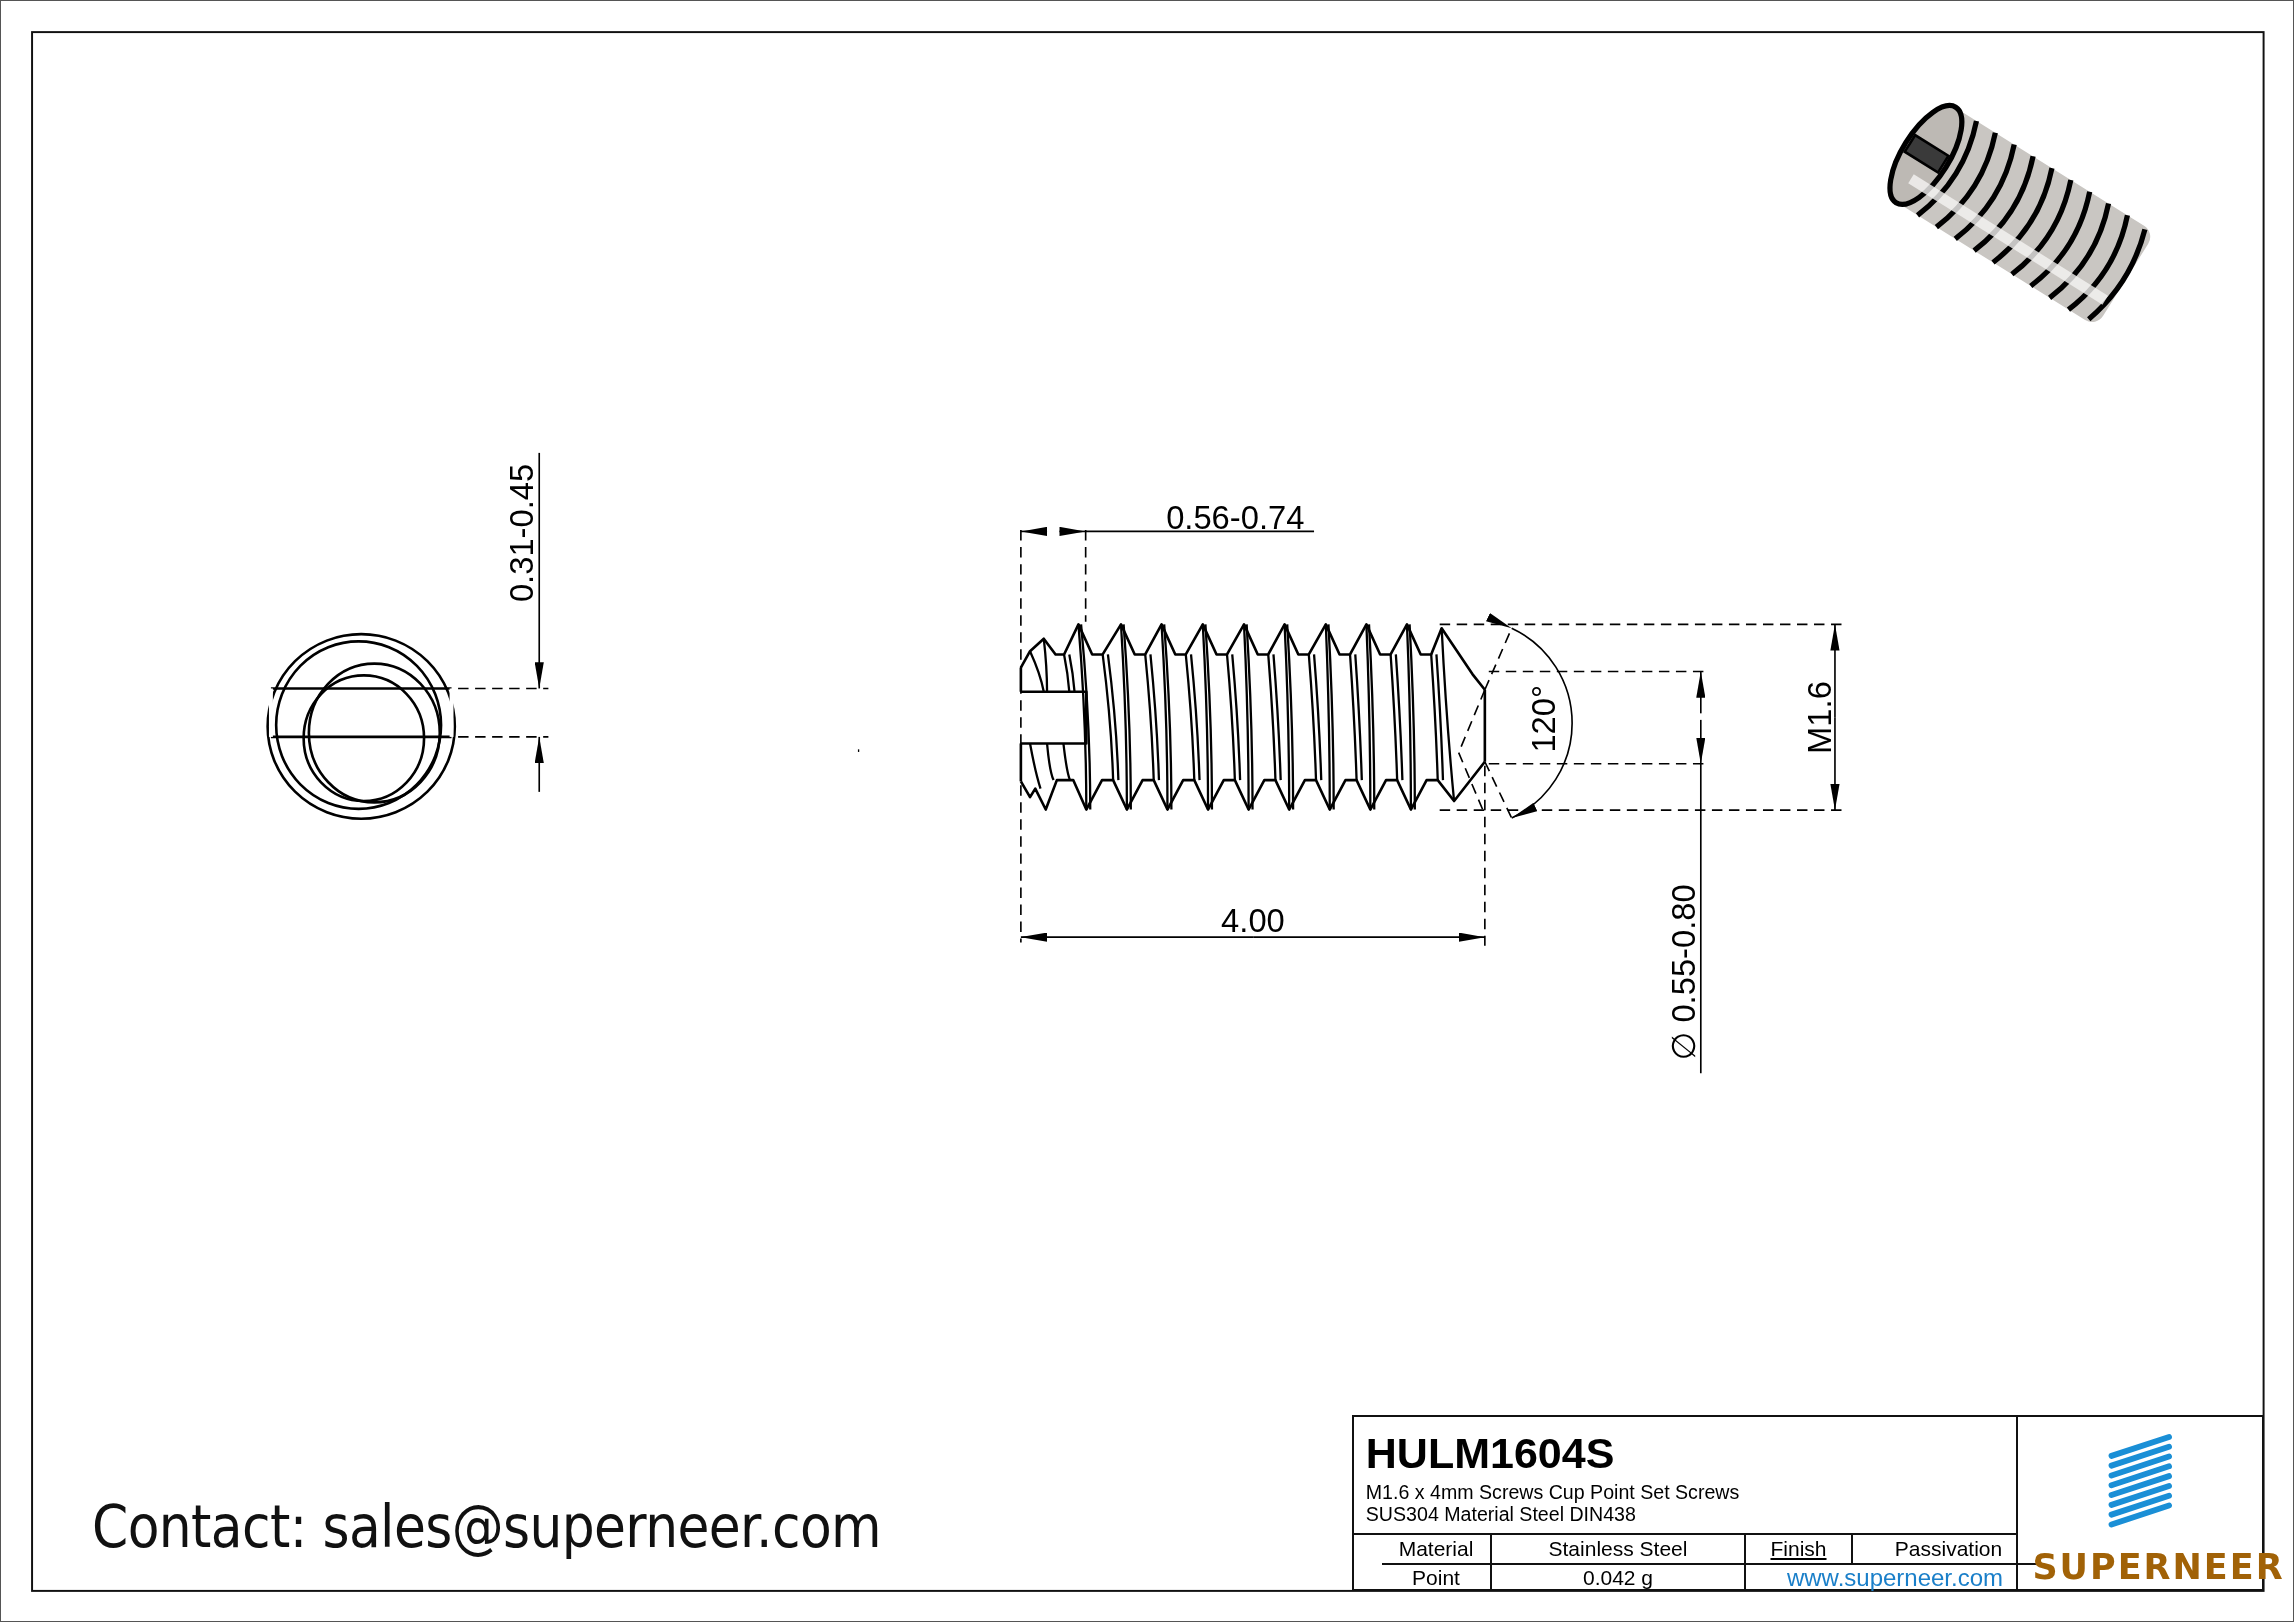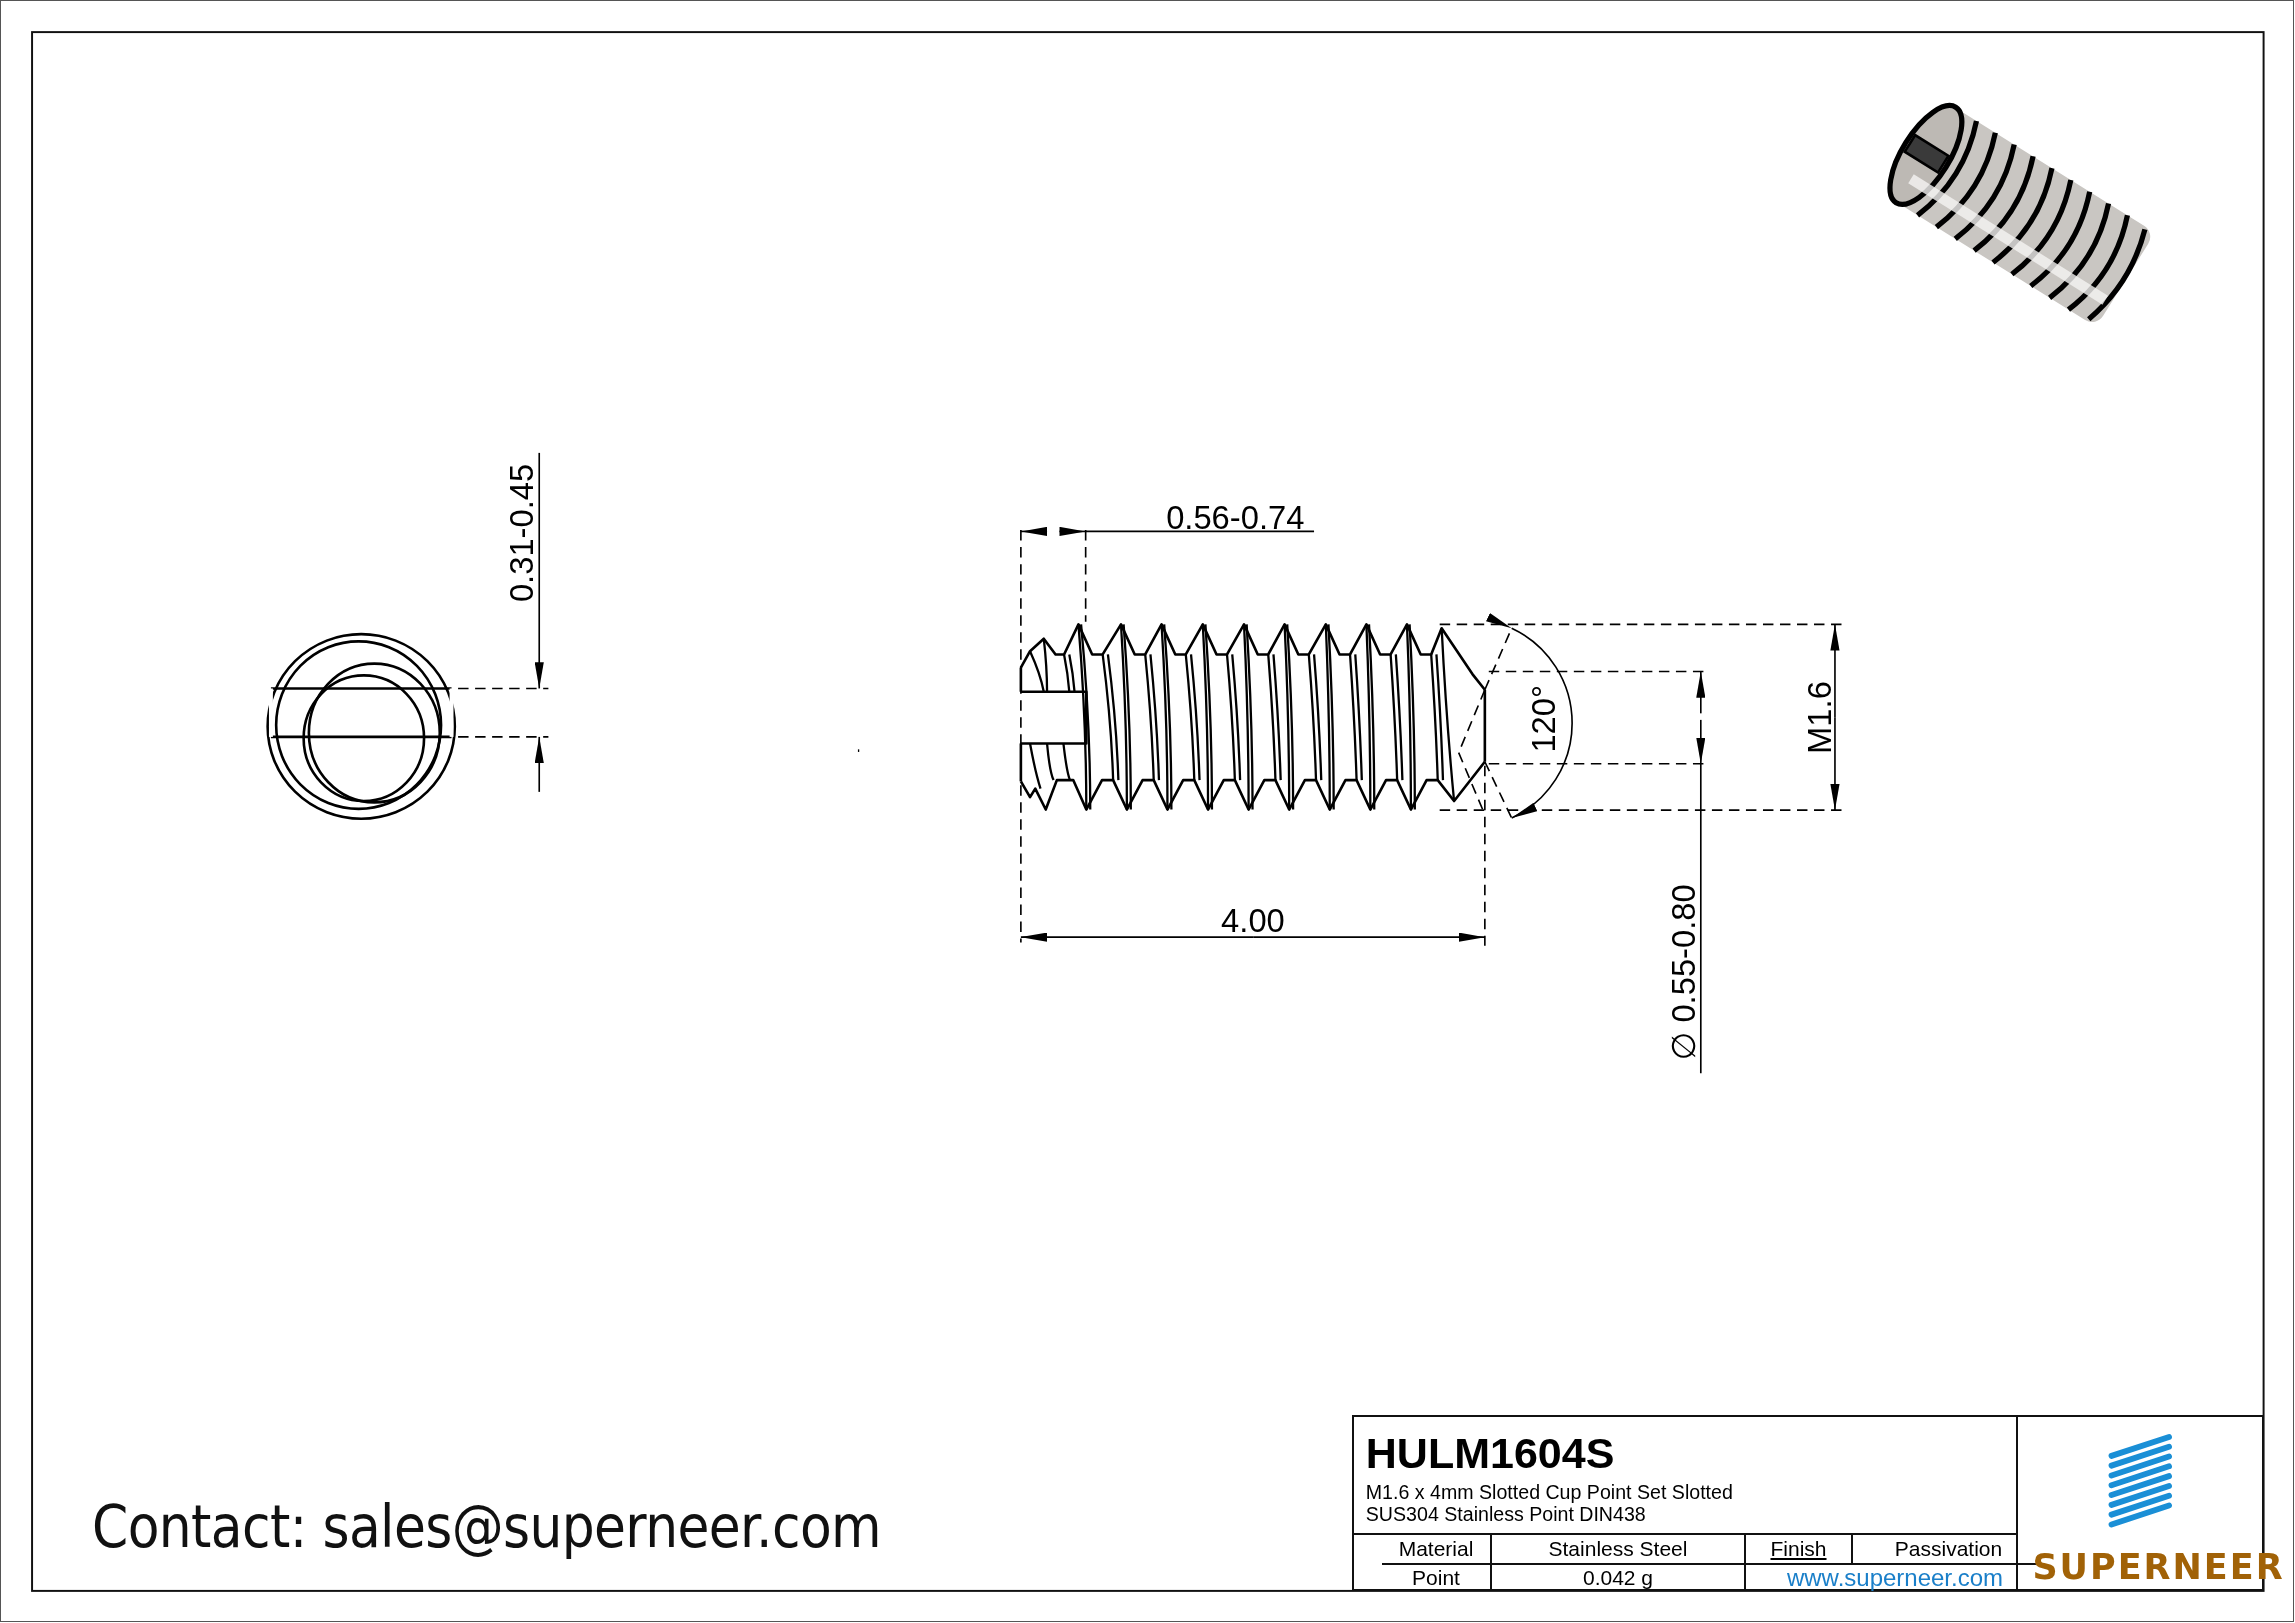--- a/index.html
+++ b/index.html
@@ -191,22 +191,22 @@
     <rect x="40" y="150" width="350" height="16" fill="#f5f4f2" opacity="0.8"></rect>
   </g>
 </svg>
 
 <div class="contact">Contact: sales@superneer.com</div>
 
 <div class="tb">
   <div class="tb-left">
     <div class="tb-head">
       <div class="tb-code">HULM1604S</div>
-      <div class="tb-desc1">M1.6 x 4mm Slotted Cup Point Set Slotted</div>
-      <div class="tb-desc2">SUS304 Stainless Point DIN438</div>
+      <div class="tb-desc1">M1.6 x 4mm Screws Cup Point Set Screws</div>
+      <div class="tb-desc2">SUS304 Material Steel DIN438</div>
     </div>
     <div class="tb-row r1">
       <div class="cell c-lbl">Material</div>
       <div class="cell c-val">Stainless Steel</div>
       <div class="cell c-lbl2">Finish</div>
       <div class="cell c-val2">Passivation</div>
     </div>
     <div class="tb-row r2">
       <div class="cell c-lbl">Point</div>
       <div class="cell c-val">0.042 g</div>

